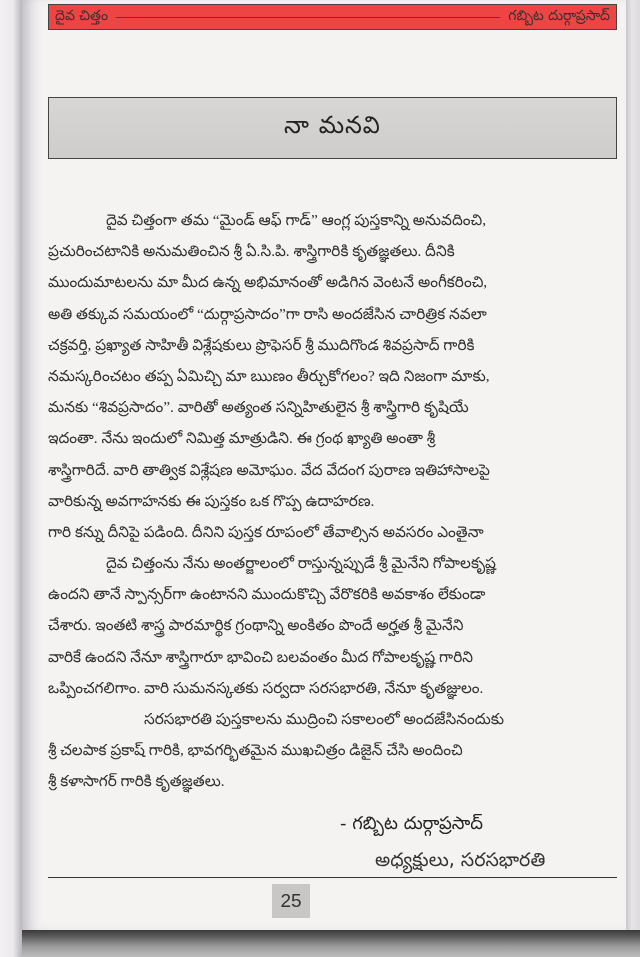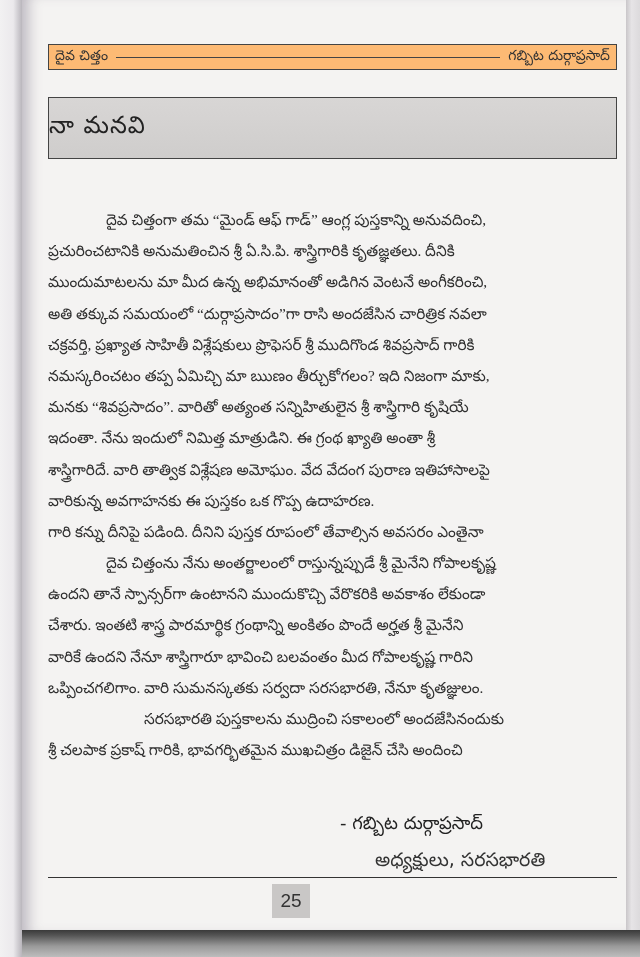--- a/index.html
+++ b/index.html
@@ -22,33 +22,33 @@
       position: absolute; left: 626px; top: 0; width: 14px; height: 957px;
       background: linear-gradient(to right, #c9c6c9, #e6e4e6 40%, #dcdadc);
     }
     .page-bottom-edge {
       position: absolute; left: 22px; top: 930px; width: 618px; height: 27px;
       background: linear-gradient(to bottom, #3a3a3a 0%, #555 20%, #9a9a9a 60%, #bdbdbd 100%);
     }
     .running-header {
       position: absolute; left: 48px; top: 4px; width: 569px; height: 26px;
       border: 1.5px solid #444; box-sizing: border-box;
-      background: #fdba74;
+      background: #ef4444;
       display: flex; align-items: center;
       padding: 0 6px;
-      font-size: 14px; color: #333; margin-top: 40px;
+      font-size: 14px; color: #333;
     }
     .running-header .rule {
       flex: 1; height: 0; border-top: 1.2px solid #444; margin: 0 8px;
     }
     .chapter-box {
       position: absolute; left: 48px; top: 97px; width: 569px; height: 62px;
       border: 1.5px solid #444; box-sizing: border-box;
       background: linear-gradient(#d8d6d5, #cfcdcc);
-      display: flex; align-items: center; 
+      display: flex; align-items: center; justify-content: center;
     }
     .chapter-title {
       font-size: 24px; color: #222; letter-spacing: 1px;
     }
     .body-text {
       position: absolute; left: 48px; top: 204px; width: 569px;
       font-size: 15.3px; line-height: 31.2px; color: #2f2f2f;
     }
     .line { white-space: nowrap; overflow: hidden; text-align: justify; height: 31.2px; font-family: Liberation Serif, serif; }
     .indent { padding-left: 58px; }
@@ -106,19 +106,20 @@
 
   <div class="line">గారి కన్ను దీనిపై పడింది.  దీనిని పుస్తక రూపంలో తేవాల్సిన అవసరం ఎంతైనా</div>
   <div class="line indent">దైవ చిత్తంను నేను అంతర్జాలంలో రాస్తున్నప్పుడే శ్రీ మైనేని గోపాలకృష్ణ</div>
   <div class="line">ఉందని తానే స్పాన్సర్‌గా ఉంటానని ముందుకొచ్చి వేరొకరికి అవకాశం లేకుండా</div>
   <div class="line">చేశారు.  ఇంతటి శాస్త్ర పారమార్థిక గ్రంథాన్ని అంకితం పొందే అర్హత శ్రీ మైనేని</div>
   <div class="line">వారికే ఉందని నేనూ శాస్త్రిగారూ భావించి బలవంతం మీద గోపాలకృష్ణ గారిని</div>
   <div class="line">ఒప్పించగలిగాం.  వారి సుమనస్కతకు సర్వదా సరసభారతి, నేనూ కృతజ్ఞులం.</div>
 
   <div class="line indent2">సరసభారతి పుస్తకాలను ముద్రించి సకాలంలో అందజేసినందుకు</div>
   <div class="line">శ్రీ చలపాక ప్రకాష్ గారికి, భావగర్భితమైన ముఖచిత్రం డిజైన్ చేసి అందించి</div>
+  <div class="line">శ్రీ కళాసాగర్ గారికి కృతజ్ఞతలు.</div>
 </div>
 
 <div class="signature">- గబ్బిట దుర్గాప్రసాద్</div>
 <div class="designation">అధ్యక్షులు, సరసభారతి</div>
 
 <div class="footer-rule"></div>
 <div class="page-number">25</div>
 
 </body></html>

